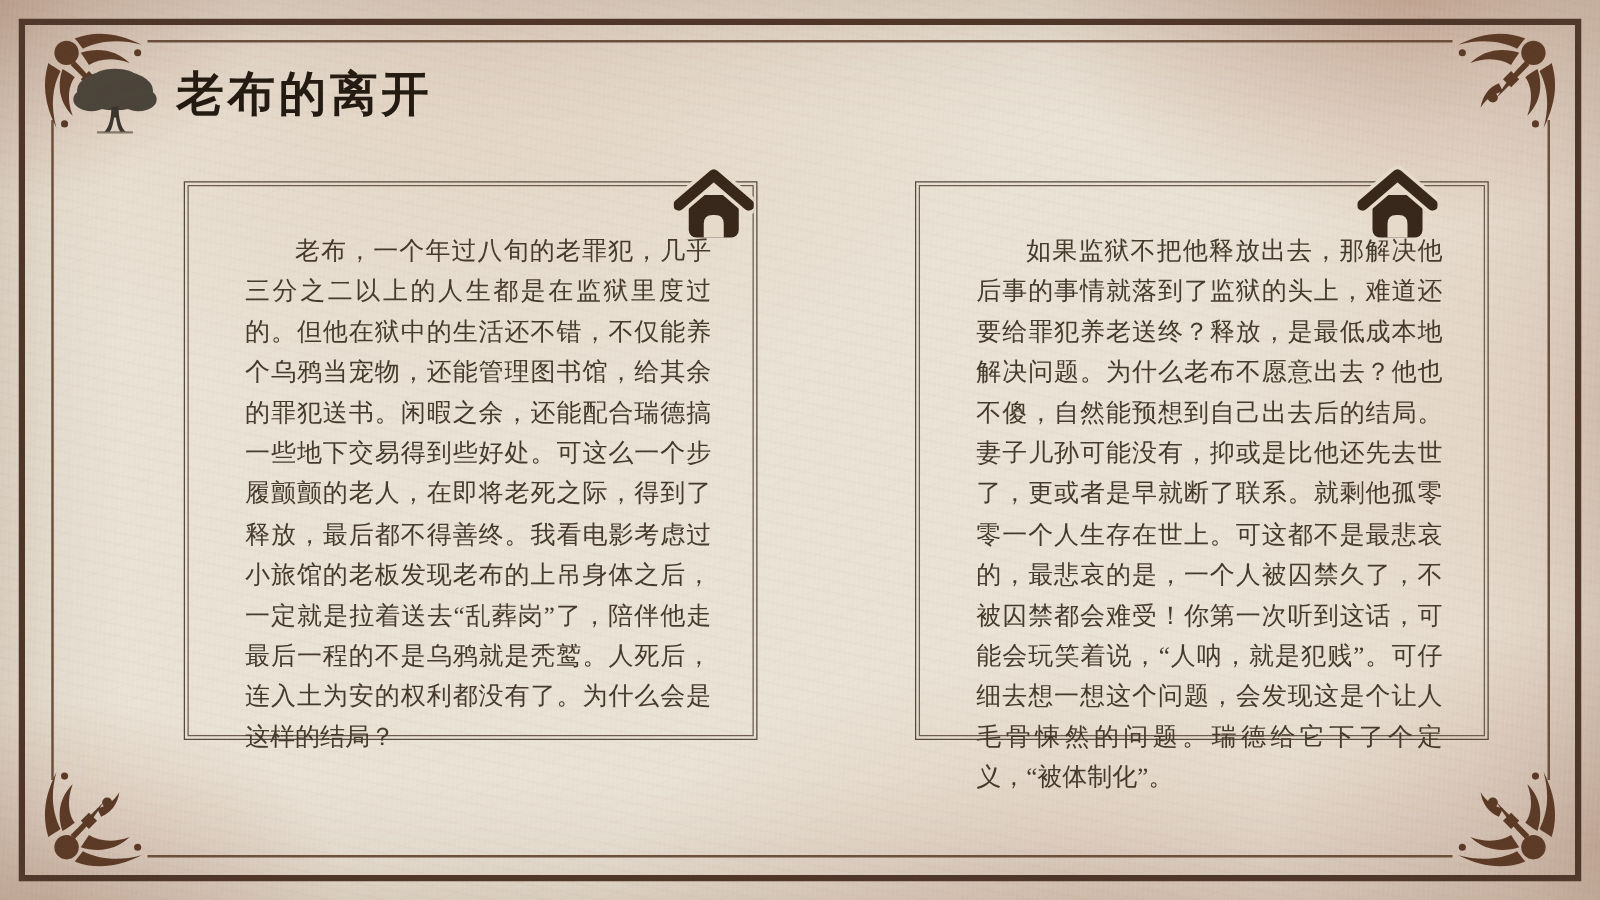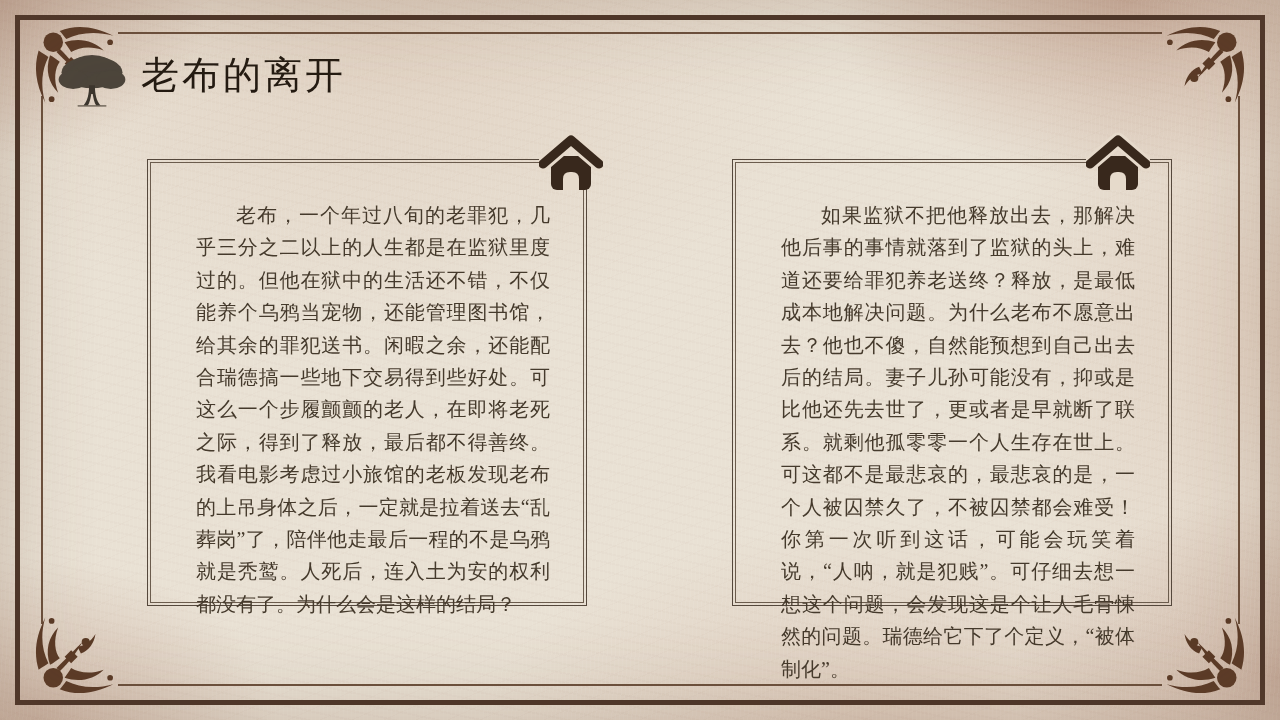--- a/index.html
+++ b/index.html
@@ -39,25 +39,25 @@
   .orn-tl{left:26px;  top:26px;}
   .orn-tr{left:1154px;top:26px;  transform:scaleX(-1);}
   .orn-bl{left:26px;  top:616px; transform:scaleY(-1);}
   .orn-br{left:1154px;top:616px; transform:scale(-1,-1);}
 
   .tree{position:absolute; left:50px; top:52px; width:84px; height:58px; pointer-events:none;}
 
   .page-title{
     position:absolute; left:141px; top:50px; margin:0;
     font-family:"Liberation Sans","DejaVu Sans",sans-serif;
-    font-size:38px; font-weight:normal; letter-spacing:3px; color:#241b12;
+    font-size:38px; font-weight:bold; letter-spacing:3px; color:#241b12;
   }
 
-  .panel{position:absolute; top:159px; width:438px; height:445px;
-    border:1px solid #55483c;}
+  .panel{position:absolute; top:145px; width:438px; height:445px;
+    border:1px solid #55483c;padding-left:19px;}
   .panel-inner{position:absolute; inset:2px; border:1px solid #6b5c4d;}
   .panel.left{left:147px;} .panel.right{left:695px;margin-left:37px;}
   .panel p{
     margin:0; padding:36px 33px 0 45px;
     font-size:20px; line-height:32.4px; text-align:justify; text-indent:2em;
     color:#453a2c;
   }
   .house{position:absolute; width:64px; height:62px; z-index:5;}
   .house.left{left:539px; top:132px;}
   .house.right{left:1086px; top:132px;}

